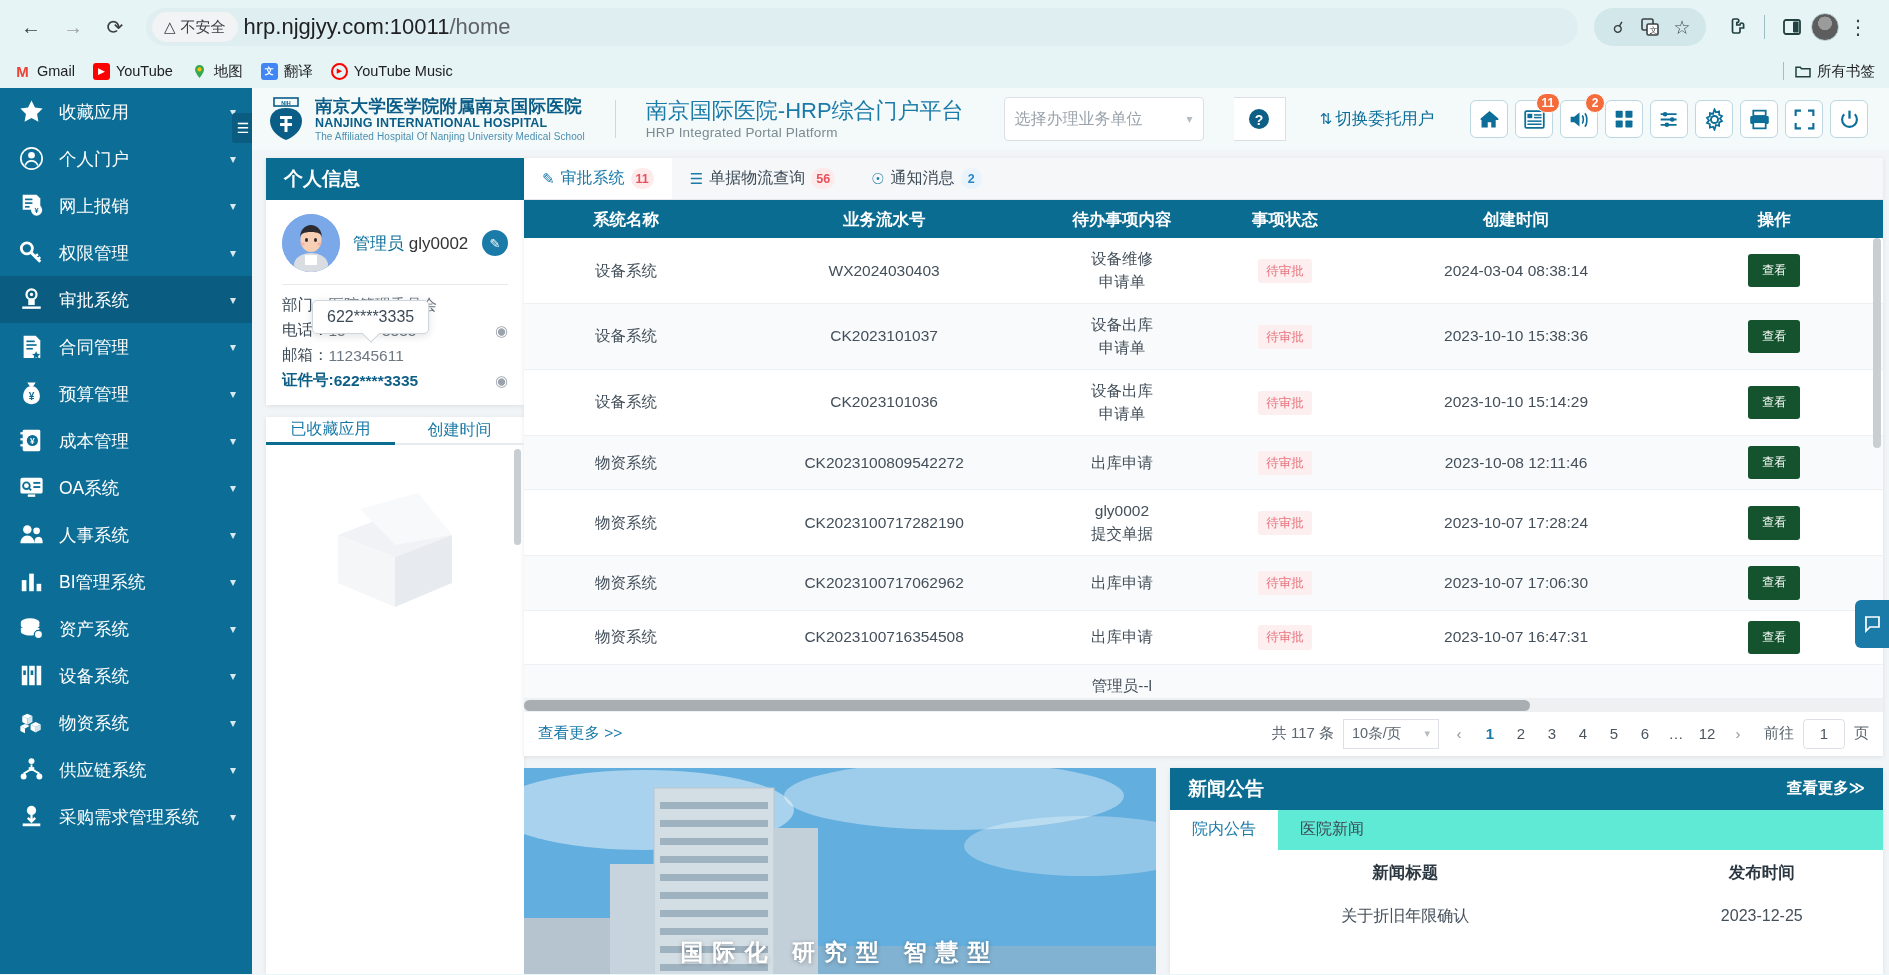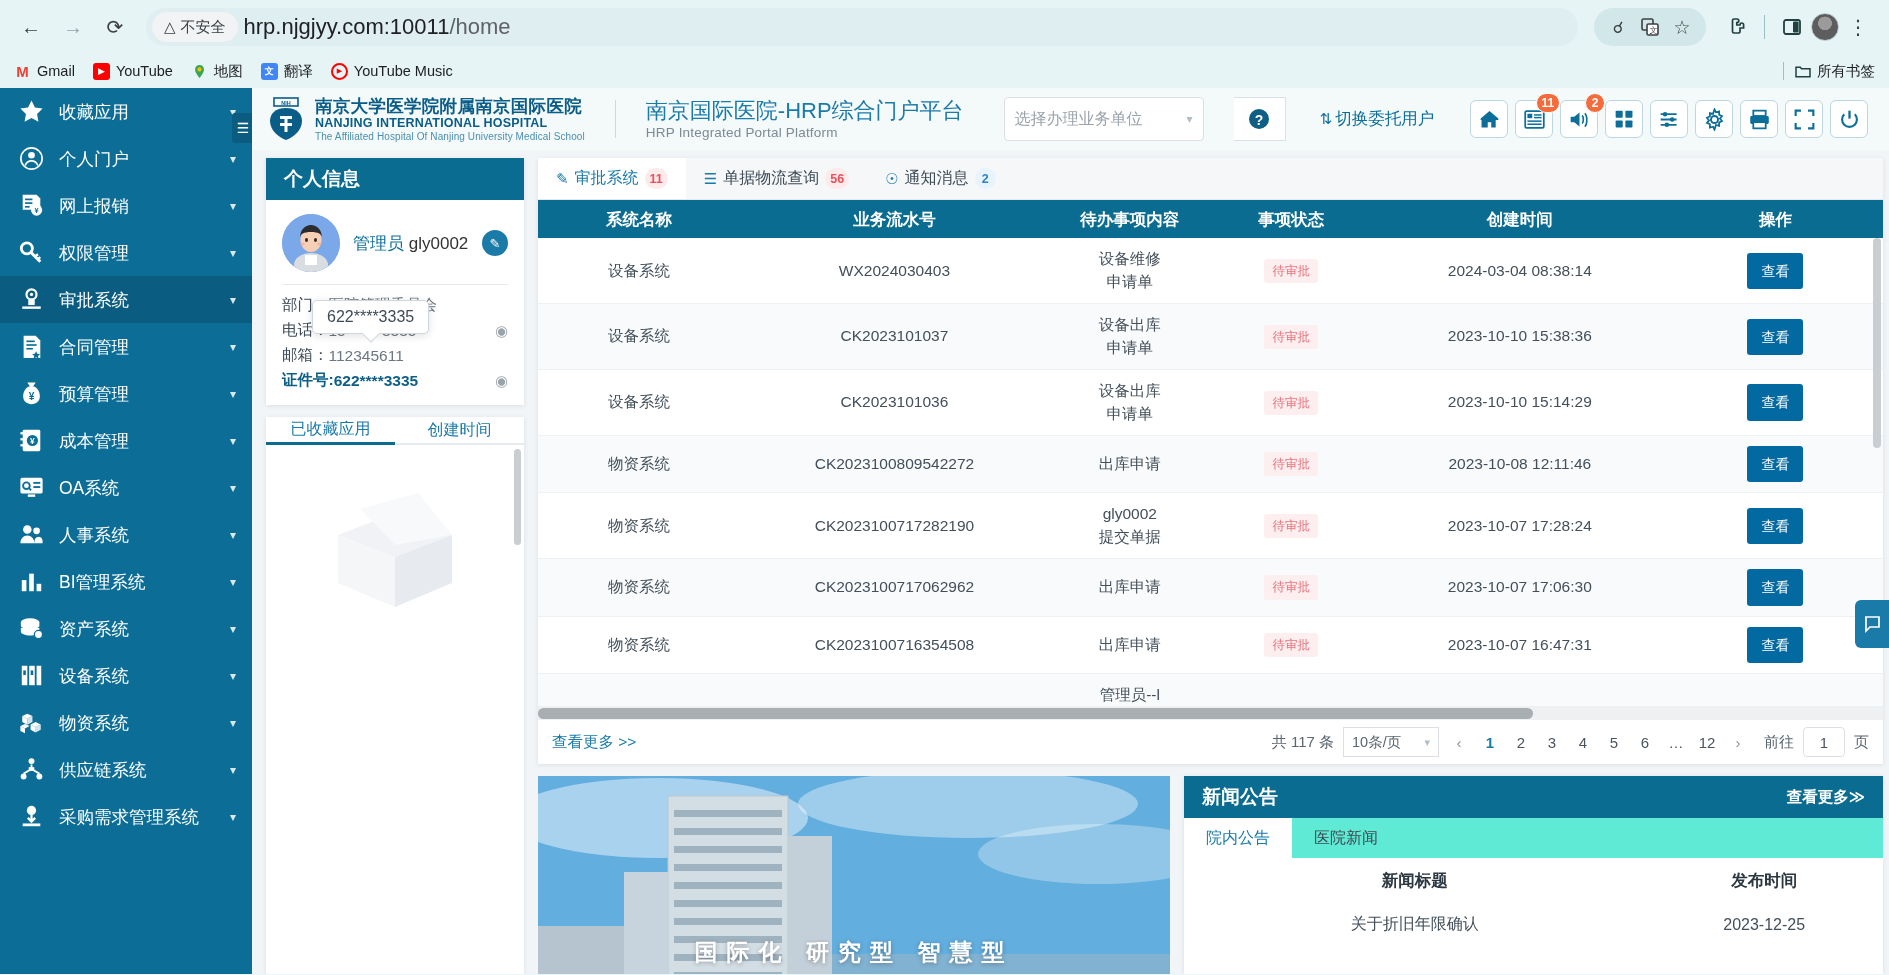--- a/index.html
+++ b/index.html
@@ -150,21 +150,21 @@
   }
   .hdr-badge {
     position: absolute; top: -8px; right: -8px; min-width: 20px; height: 20px;
     background: #f56c3c; color: #fff; border-radius: 10px; font-size: 12px;
     display: flex; align-items: center; justify-content: center;
     padding: 0 5px; font-weight: bold; border: 1.5px solid #fff;
   }
 
   
   #body-grid {
-    flex: 1; min-height: 0; display: flex; gap: 14px;
+    flex: 1; min-height: 0; display: flex; 
     padding: 8px 6px 0 14px; overflow: hidden;
   }
   #col-left { width: 258px; flex: none; display: flex; flex-direction: column; gap: 12px; }
   #col-right { flex: 1; min-width: 0; display: flex; flex-direction: column; gap: 12px; }
 
   .card { background: #fff; box-shadow: 0 1px 5px rgba(0,0,0,.09); }
   .card-head {
     height: 42px; background: #0a6c91; color: #fff;
     display: flex; align-items: center; padding: 0 18px;
     font-size: 19px; font-weight: bold;
@@ -255,21 +255,21 @@
     text-align: center; line-height: 1.45; border-bottom: 1px solid #eef1f4;
   }
   table.tbl tbody tr:nth-child(even) { background: #f8fafb; }
   td.sysname { text-align: left; padding-left: 22px; }
   td.serial { text-align: left; }
   .pill {
     display: inline-block; background: #fdeeef; color: #e8737d;
     font-size: 12.5px; padding: 3px 8px; border-radius: 3px; white-space: nowrap;
   }
   .view-btn {
-    display: inline-block; background: #0369a1; color: #fff; font-size: 14px;
+    display: inline-block; background: #14532d; color: #fff; font-size: 12px;
     padding: 8px 14px; border-radius: 3px; cursor: pointer; white-space: nowrap;
   }
   #hscroll-track {
     height: 13px; background: #eef0f2; position: relative; flex: none;
   }
   #hscroll-thumb {
     position: absolute; left: 0; top: 1px; height: 11px; width: 74%;
     background: #a9aeb3; border-radius: 6px; cursor: pointer;
   }
   #vscroll-thumb {

